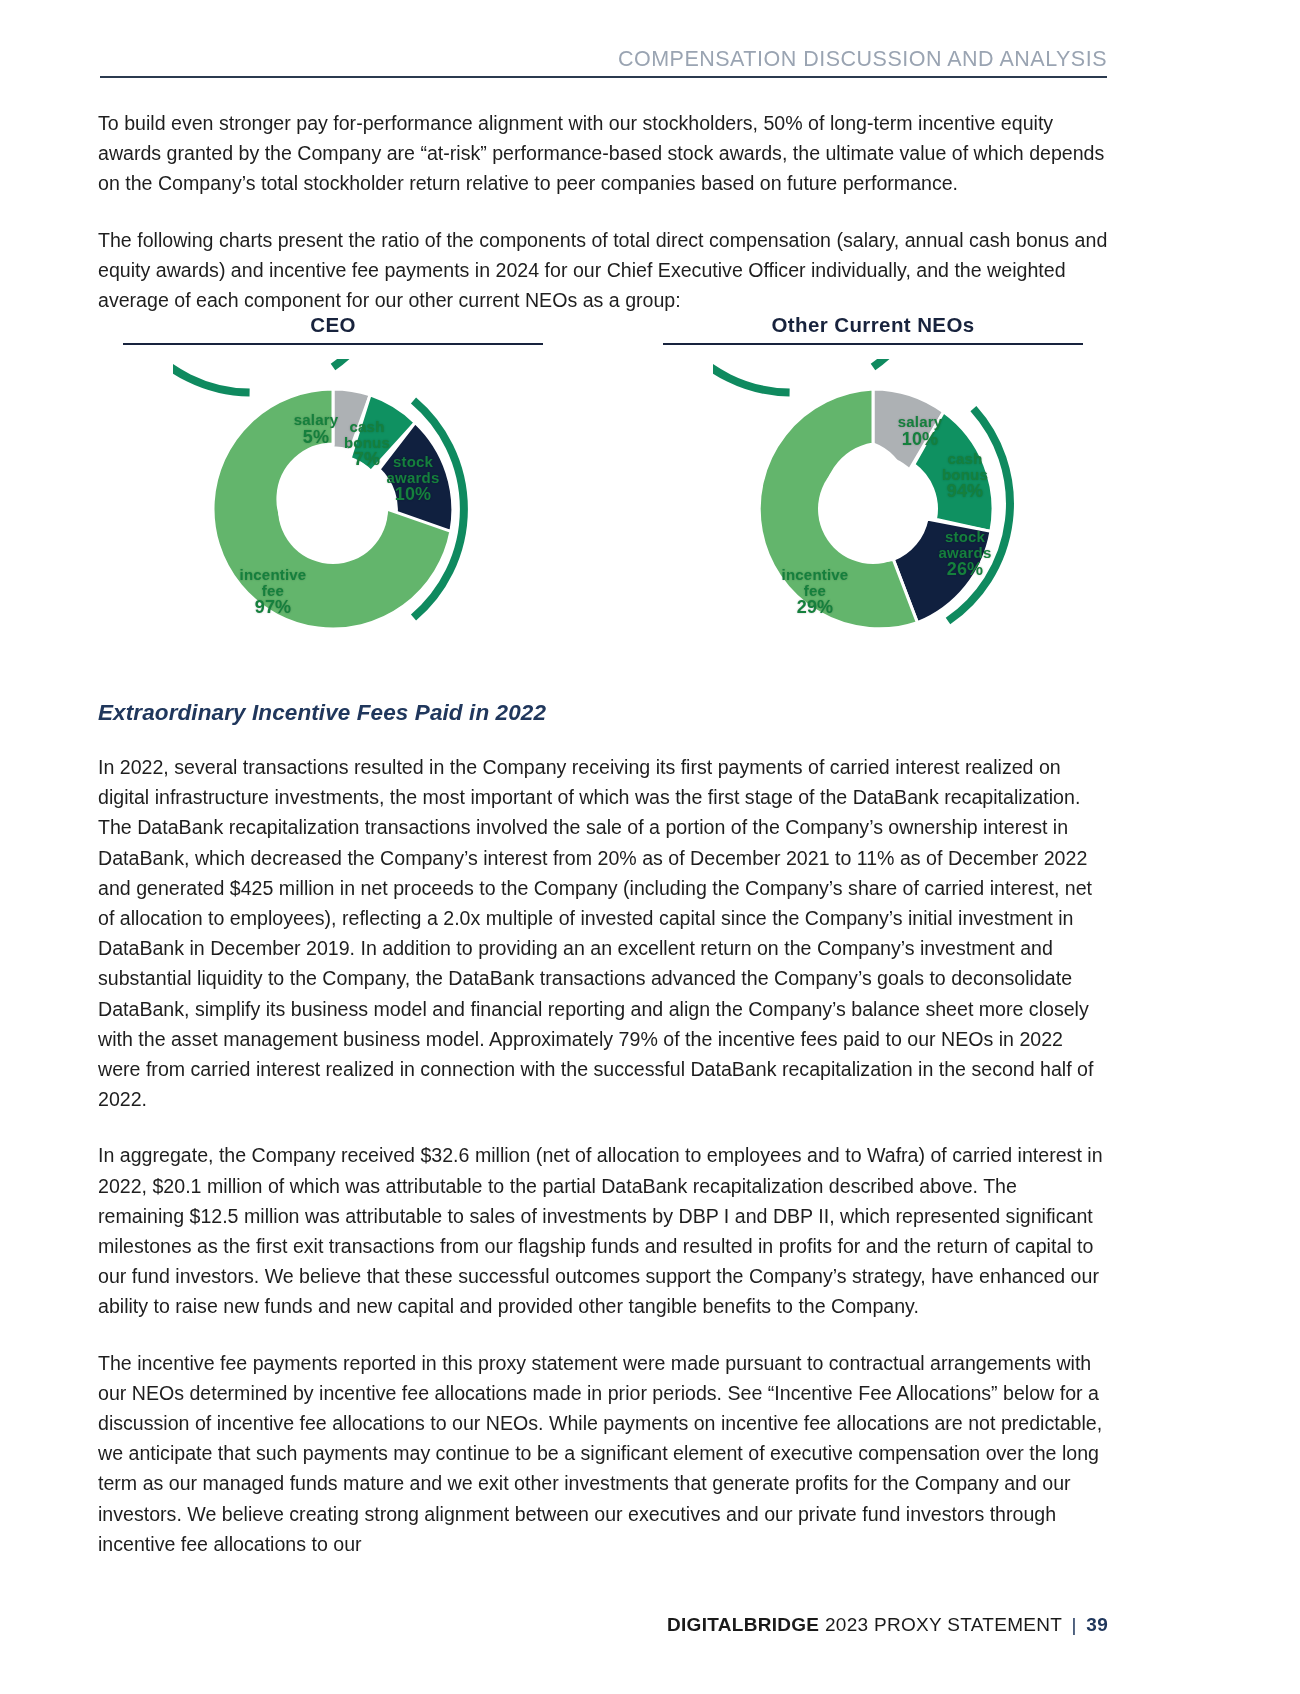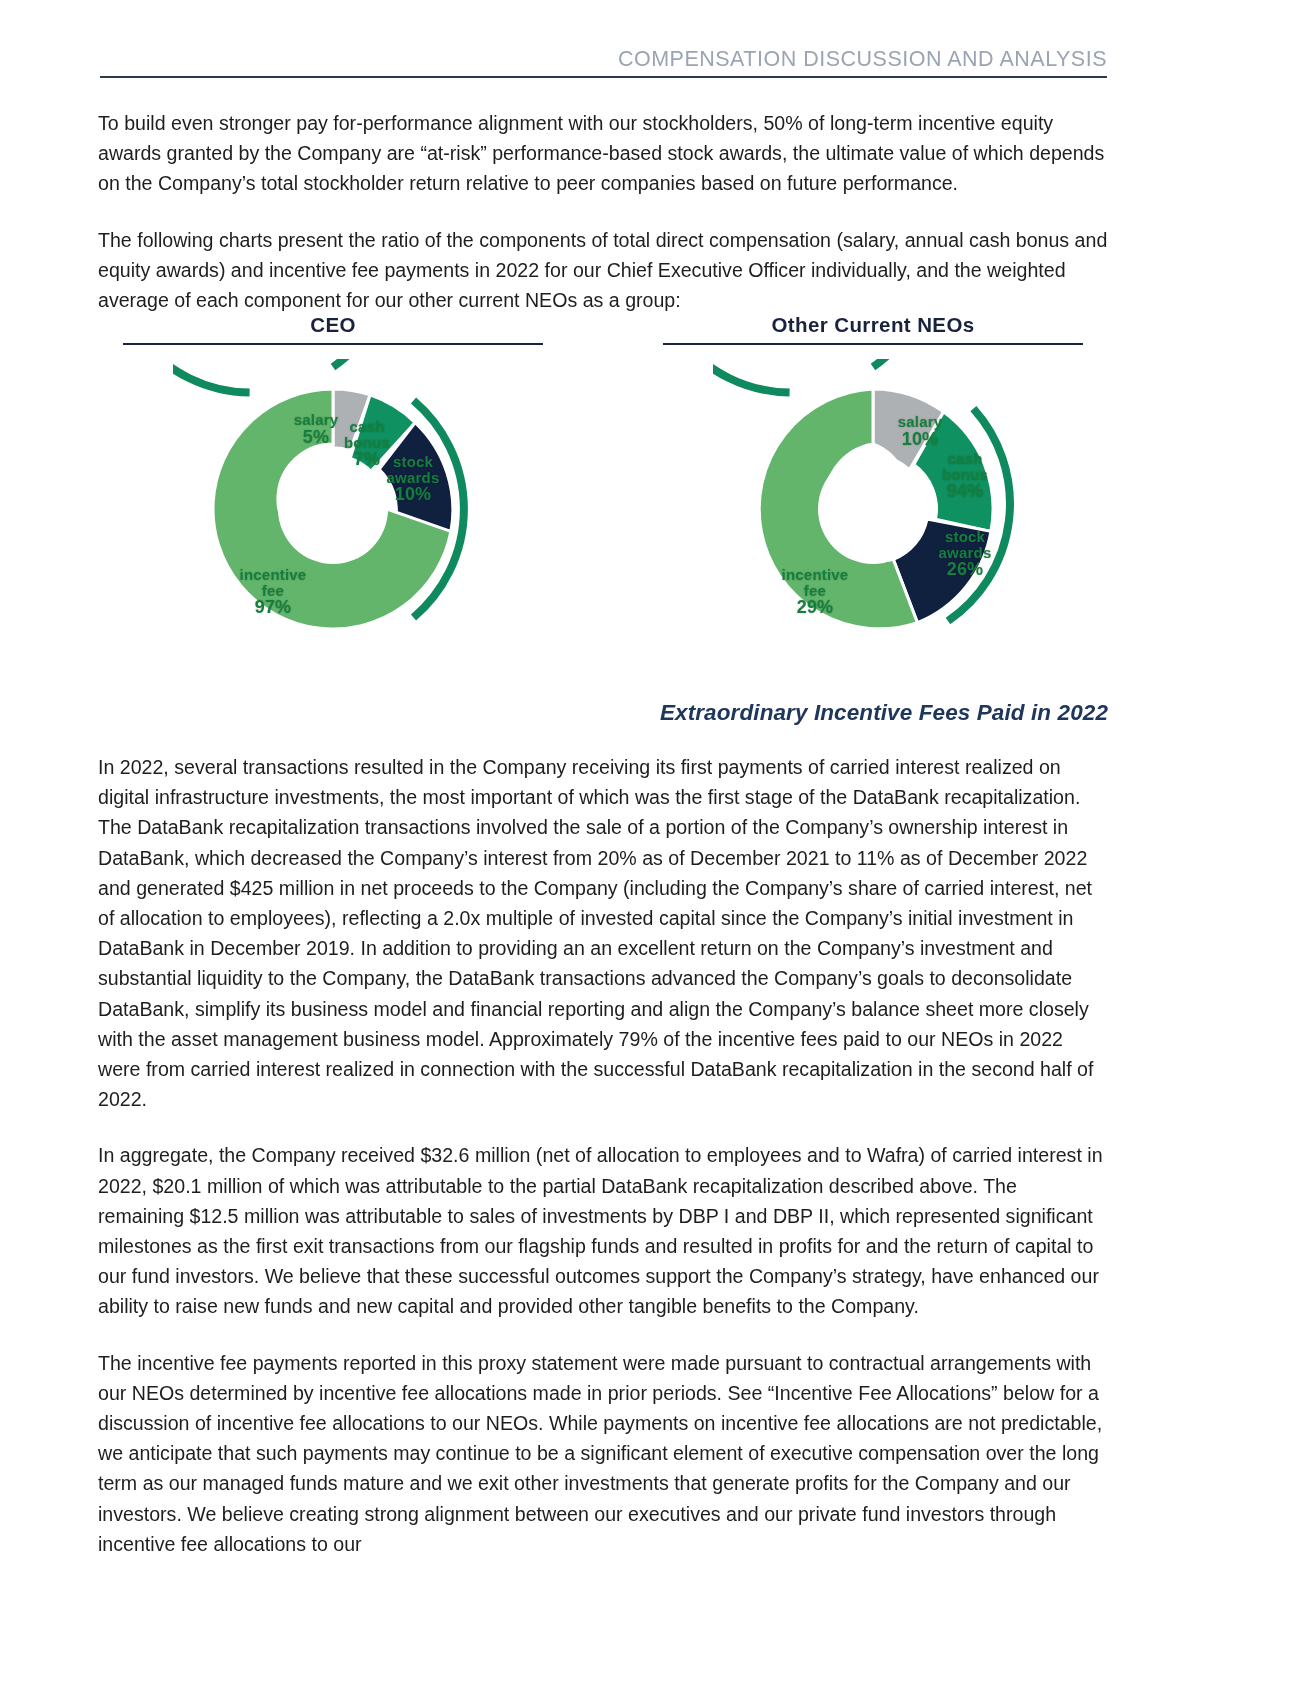--- a/index.html
+++ b/index.html
@@ -53,21 +53,20 @@
     color: #1e1e1e;
     text-align: left;
   }
   .section-heading {
     margin: 0 0 26px 0;
     font-size: 22.5px;
     font-weight: bold;
     font-style: italic;
     color: #20375c;
     letter-spacing: 0.1px;
-    text-align: right;
   }
 
   
   .charts-row {
     position: absolute;
     left: 98px;
     top: 313px;
     width: 1010px;
     height: 350px;
     display: flex;
@@ -131,21 +130,21 @@
 <body>
 
 <div class="page">
 
   <div class="page-header">
     <div class="header-title">COMPENSATION DISCUSSION AND ANALYSIS</div>
   </div>
 
   <div class="body-col" style="top:108px;">
     <p class="para">To build even stronger pay for-performance alignment with our stockholders, 50% of long-term incentive equity awards granted by the Company are “at-risk” performance-based stock awards, the ultimate value of which depends on the Company’s total stockholder return relative to peer companies based on future performance.</p>
-    <p class="para">The following charts present the ratio of the components of total direct compensation (salary, annual cash bonus and equity awards) and incentive fee payments in 2022 for our Chief Executive Officer individually, and the weighted average of each component for our other current NEOs as a group:</p>
+    <p class="para">The following charts present the ratio of the components of total direct compensation (salary, annual cash bonus and equity awards) and incentive fee payments in 2024 for our Chief Executive Officer individually, and the weighted average of each component for our other current NEOs as a group:</p>
   </div>
 
   <div class="charts-row">
 
     <div class="chart-block">
       <div class="chart-title-wrap">
         <span class="chart-title">CEO</span>
       </div>
       <div class="donut-wrap">
         <svg width="320" height="300" viewBox="0 0 320 300">
@@ -237,14 +236,20 @@
 
   </div>
 
   <div class="body-col" style="top:700px;">
     <div class="section-heading">Extraordinary Incentive Fees Paid in 2022</div>
     <p class="para">In 2022, several transactions resulted in the Company receiving its first payments of carried interest realized on digital infrastructure investments, the most important of which was the first stage of the DataBank recapitalization. The DataBank recapitalization transactions involved the sale of a portion of the Company’s ownership interest in DataBank, which decreased the Company’s interest from 20% as of December 2021 to 11% as of December 2022 and generated $425 million in net proceeds to the Company (including the Company’s share of carried interest, net of allocation to employees), reflecting a 2.0x multiple of invested capital since the Company’s initial investment in DataBank in December 2019. In addition to providing an an excellent return on the Company’s investment and substantial liquidity to the Company, the DataBank transactions advanced the Company’s goals to deconsolidate DataBank, simplify its business model and financial reporting and align the Company’s balance sheet more closely with the asset management business model. Approximately 79% of the incentive fees paid to our NEOs in 2022 were from carried interest realized in connection with the successful DataBank recapitalization in the second half of 2022.</p>
     <p class="para">In aggregate, the Company received $32.6 million (net of allocation to employees and to Wafra) of carried interest in 2022, $20.1 million of which was attributable to the partial DataBank recapitalization described above. The remaining $12.5 million was attributable to sales of investments by DBP I and DBP II, which represented significant milestones as the first exit transactions from our flagship funds and resulted in profits for and the return of capital to our fund investors. We believe that these successful outcomes support the Company’s strategy, have enhanced our ability to raise new funds and new capital and provided other tangible benefits to the Company.</p>
     <p class="para">The incentive fee payments reported in this proxy statement were made pursuant to contractual arrangements with our NEOs determined by incentive fee allocations made in prior periods. See “Incentive Fee Allocations” below for a discussion of incentive fee allocations to our NEOs. While payments on incentive fee allocations are not predictable, we anticipate that such payments may continue to be a significant element of executive compensation over the long term as our managed funds mature and we exit other investments that generate profits for the Company and our investors. We believe creating strong alignment between our executives and our private fund investors through incentive fee allocations to our</p>
   </div>
 
+  <div class="page-footer">
+    <span class="footer-brand">DIGITALBRIDGE</span>
+    <span>2023 PROXY STATEMENT</span>
+    <span class="footer-sep">|</span>
+    <span class="footer-page">39</span>
+  </div>
 
 </div>
 
 </body></html>

